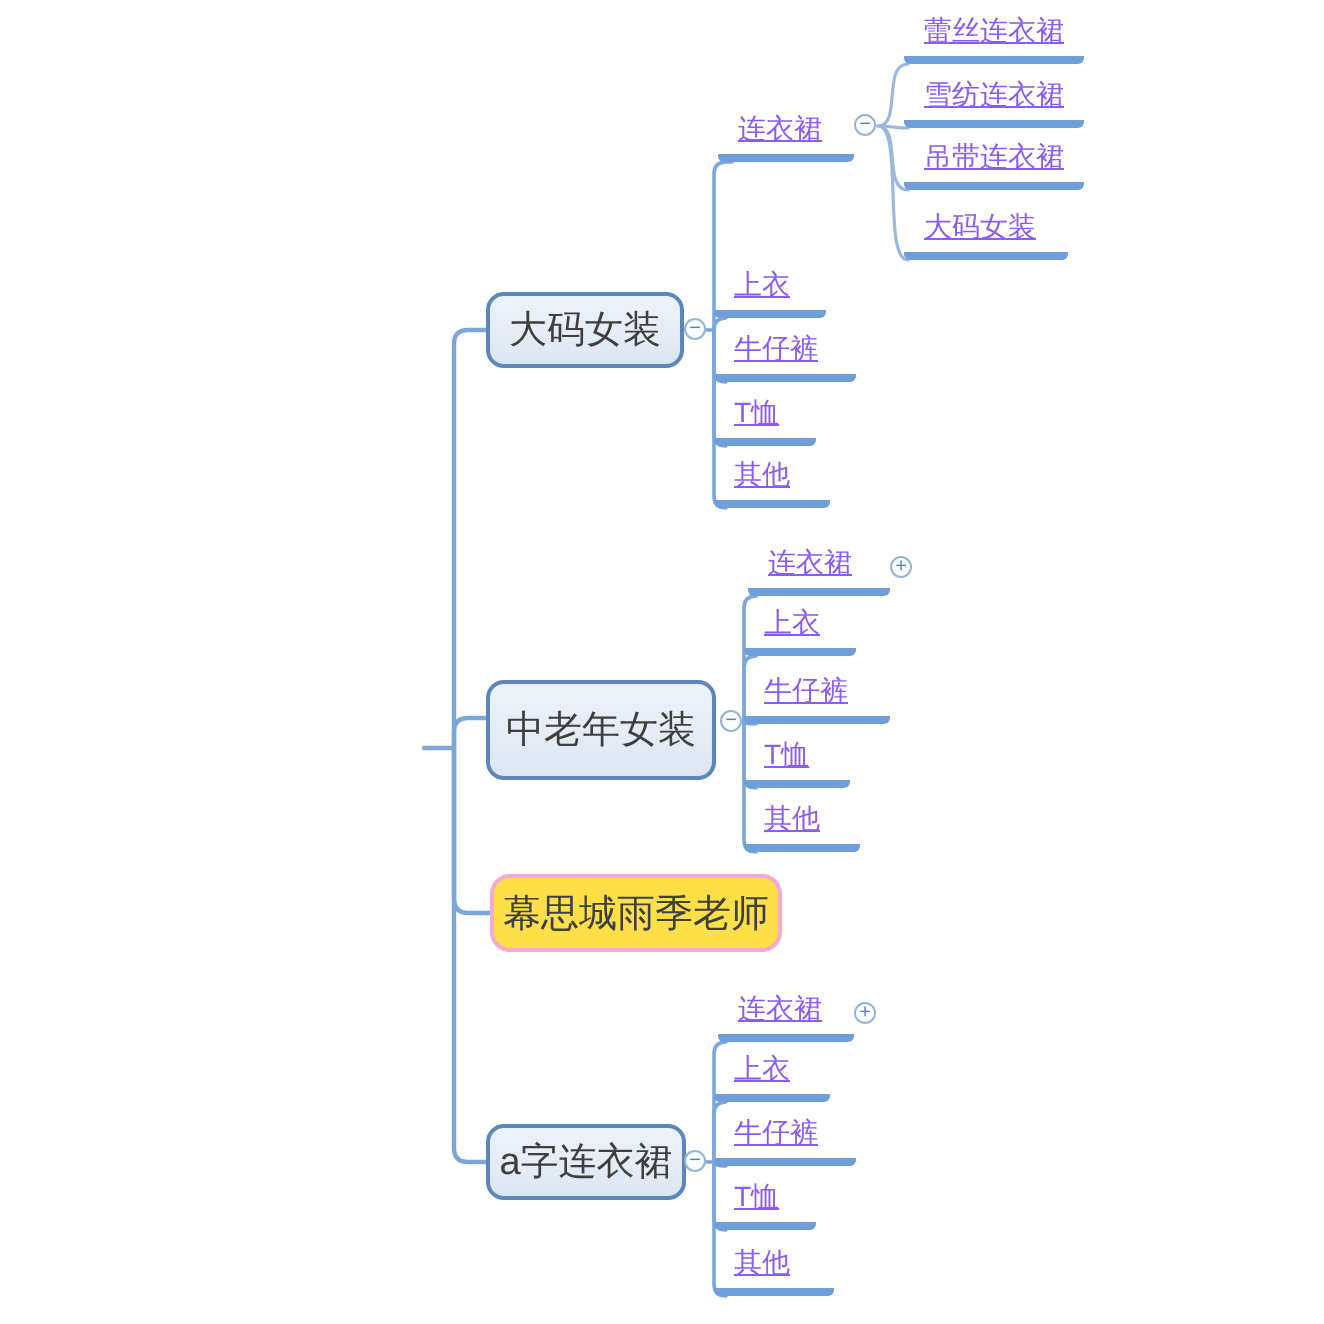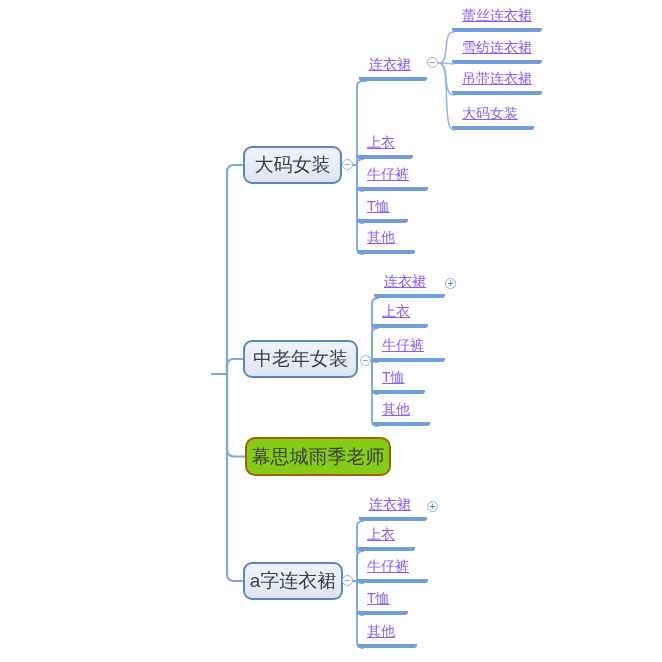--- a/index.html
+++ b/index.html
@@ -24,22 +24,22 @@
     font-size:19px;
     white-space:nowrap;
   }
   .box-node.root{
     background:linear-gradient(180deg,#e6edf7 0%,#d4e0ef 100%);
     border:5px solid #4a7dbd;
     border-radius:14px;
     font-size:27px;font-weight:bold;color:#17365d;
   }
   .box-node.plain{
-    background:#84cc16;
-    border:2px solid #a16207;
+    background:#fde047;
+    border:2px solid #f9a8d4;
     border-radius:10px;
   }
 
   
   .line-node{
     position:absolute;z-index:2;
     box-sizing:content-box;
     line-height:20px;
     padding:0 2px 3px 10px;
     border-bottom:4px solid #6f9ed8;
@@ -109,21 +109,21 @@
       <path d="M 357 581 V 527 Q 357 521 363 521"></path>
       <path d="M 357 581 V 557 Q 357 551 363 551"></path>
       <path d="M 357 581 Q 357 583 363 583"></path>
       <path d="M 357 581 V 609 Q 357 615 363 615"></path>
       <path d="M 357 581 V 642 Q 357 648 363 648"></path>
     </g>
   </svg>
 
 
   <div class="box-node" style="left:243px;top:146px;width:99px;height:38px">大码女装</div>
-  <div class="box-node" style="left:243px;top:340px;width:115px;height:38px">中老年女装</div>
+  <div class="box-node" style="left:243px;top:340px;width:115px;height:50px">中老年女装</div>
   <div class="box-node plain" style="left:245px;top:437px;width:146px;height:39px">幕思城雨季老师</div>
   <div class="box-node" style="left:243px;top:562px;width:100px;height:38px">a字连衣裙</div>
 
   <div class="line-node" style="left:359px;top:54px;width:56px">连衣裙</div>
   <div class="line-node" style="left:357px;top:132px;width:44px">上衣</div>
   <div class="line-node" style="left:357px;top:164px;width:59px">牛仔裤</div>
   <div class="line-node" style="left:357px;top:196px;width:39px">T恤</div>
   <div class="line-node" style="left:357px;top:227px;width:46px">其他</div>
 
   <div class="line-node" style="left:452px;top:5px;width:78px">蕾丝连衣裙</div>

